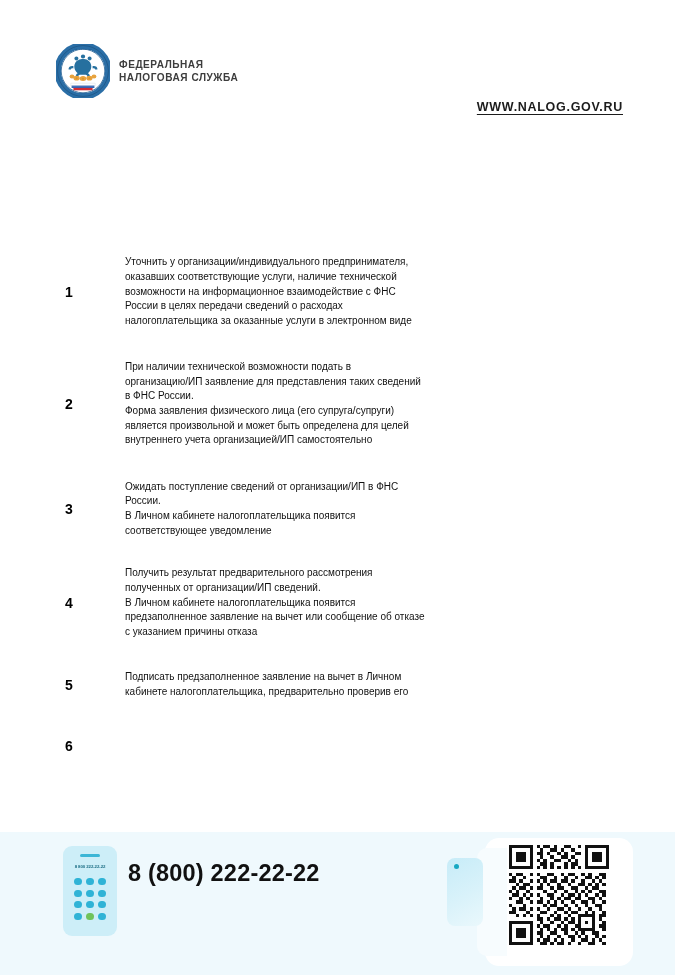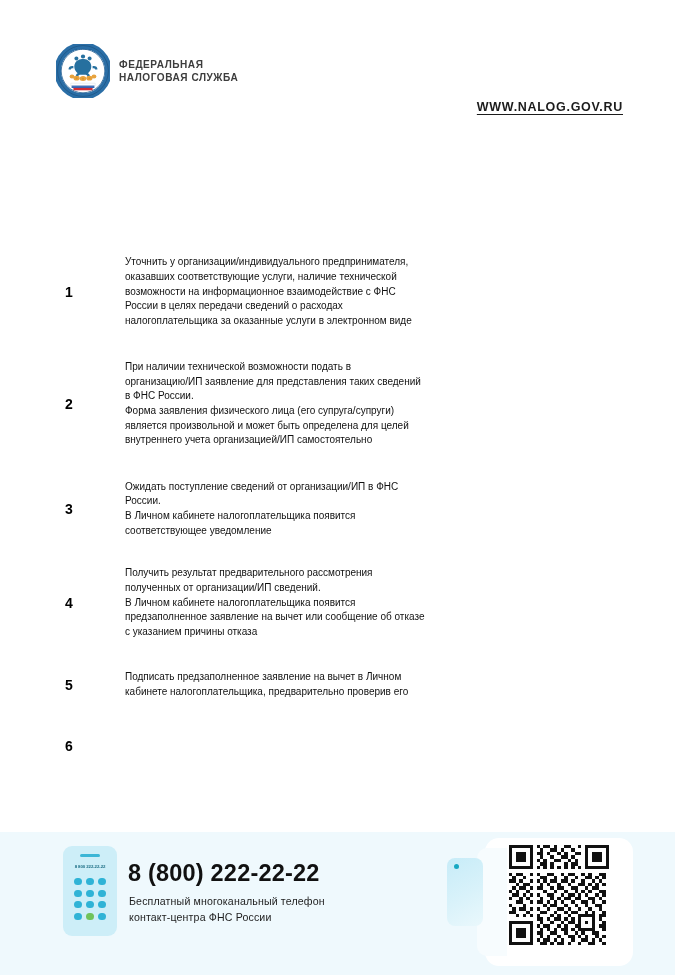--- a/index.html
+++ b/index.html
@@ -376,22 +376,20 @@
         <span class="key"></span>
         <span class="key"></span>
         <span class="key"></span>
         <span class="key"></span>
         <span class="key green"></span>
         <span class="key"></span>
       </div>
     </div>
 
     <div class="phone-number">8 (800) 222-22-22</div>
-    <div class="phone-caption">Бесплатный  многоканальный телефон
-контакт-центра ФНС России</div>
 
     <div class="qr-card"></div>
   </div>
 
   <div class="smartphone">
     <div class="smartphone-cam"></div>
   </div>
 
   <div class="qr">
     <svg viewBox="0 0 29 29" width="100" height="100" shape-rendering="crispEdges" aria-hidden="true">

